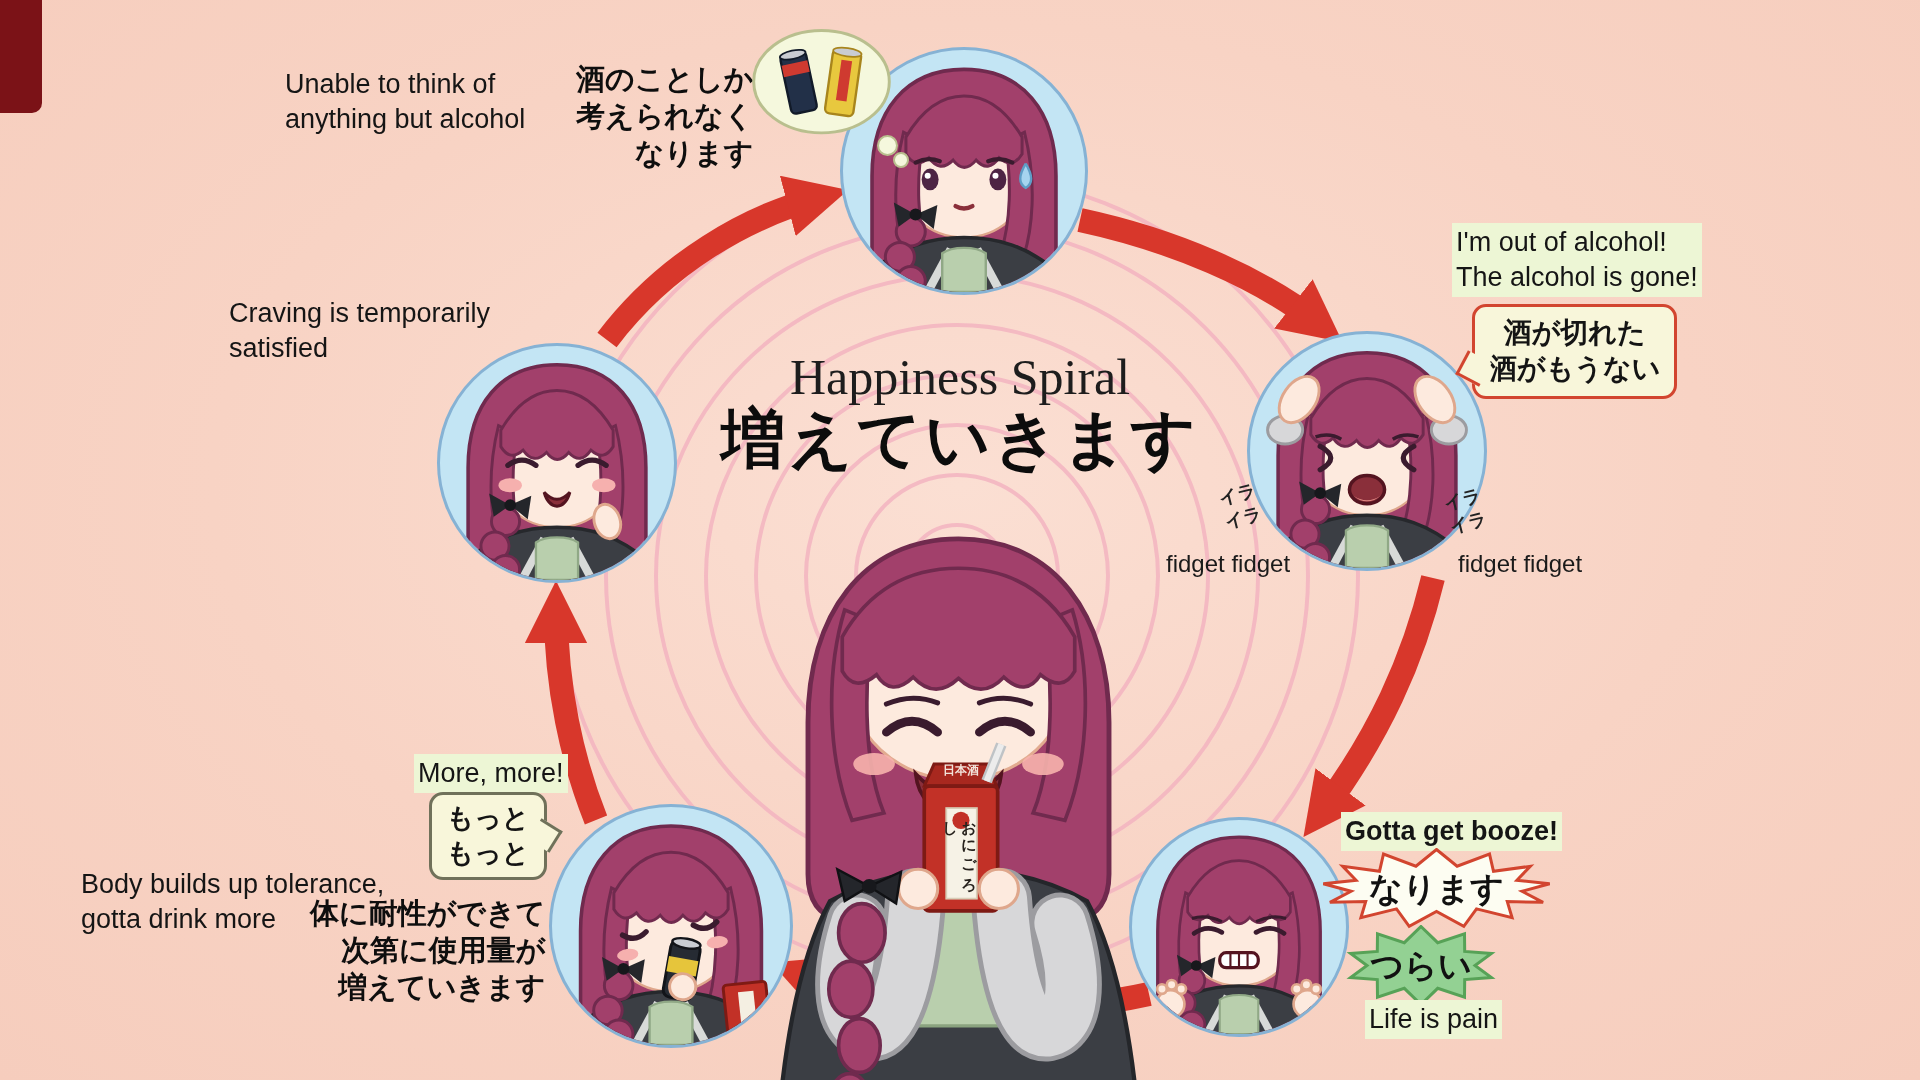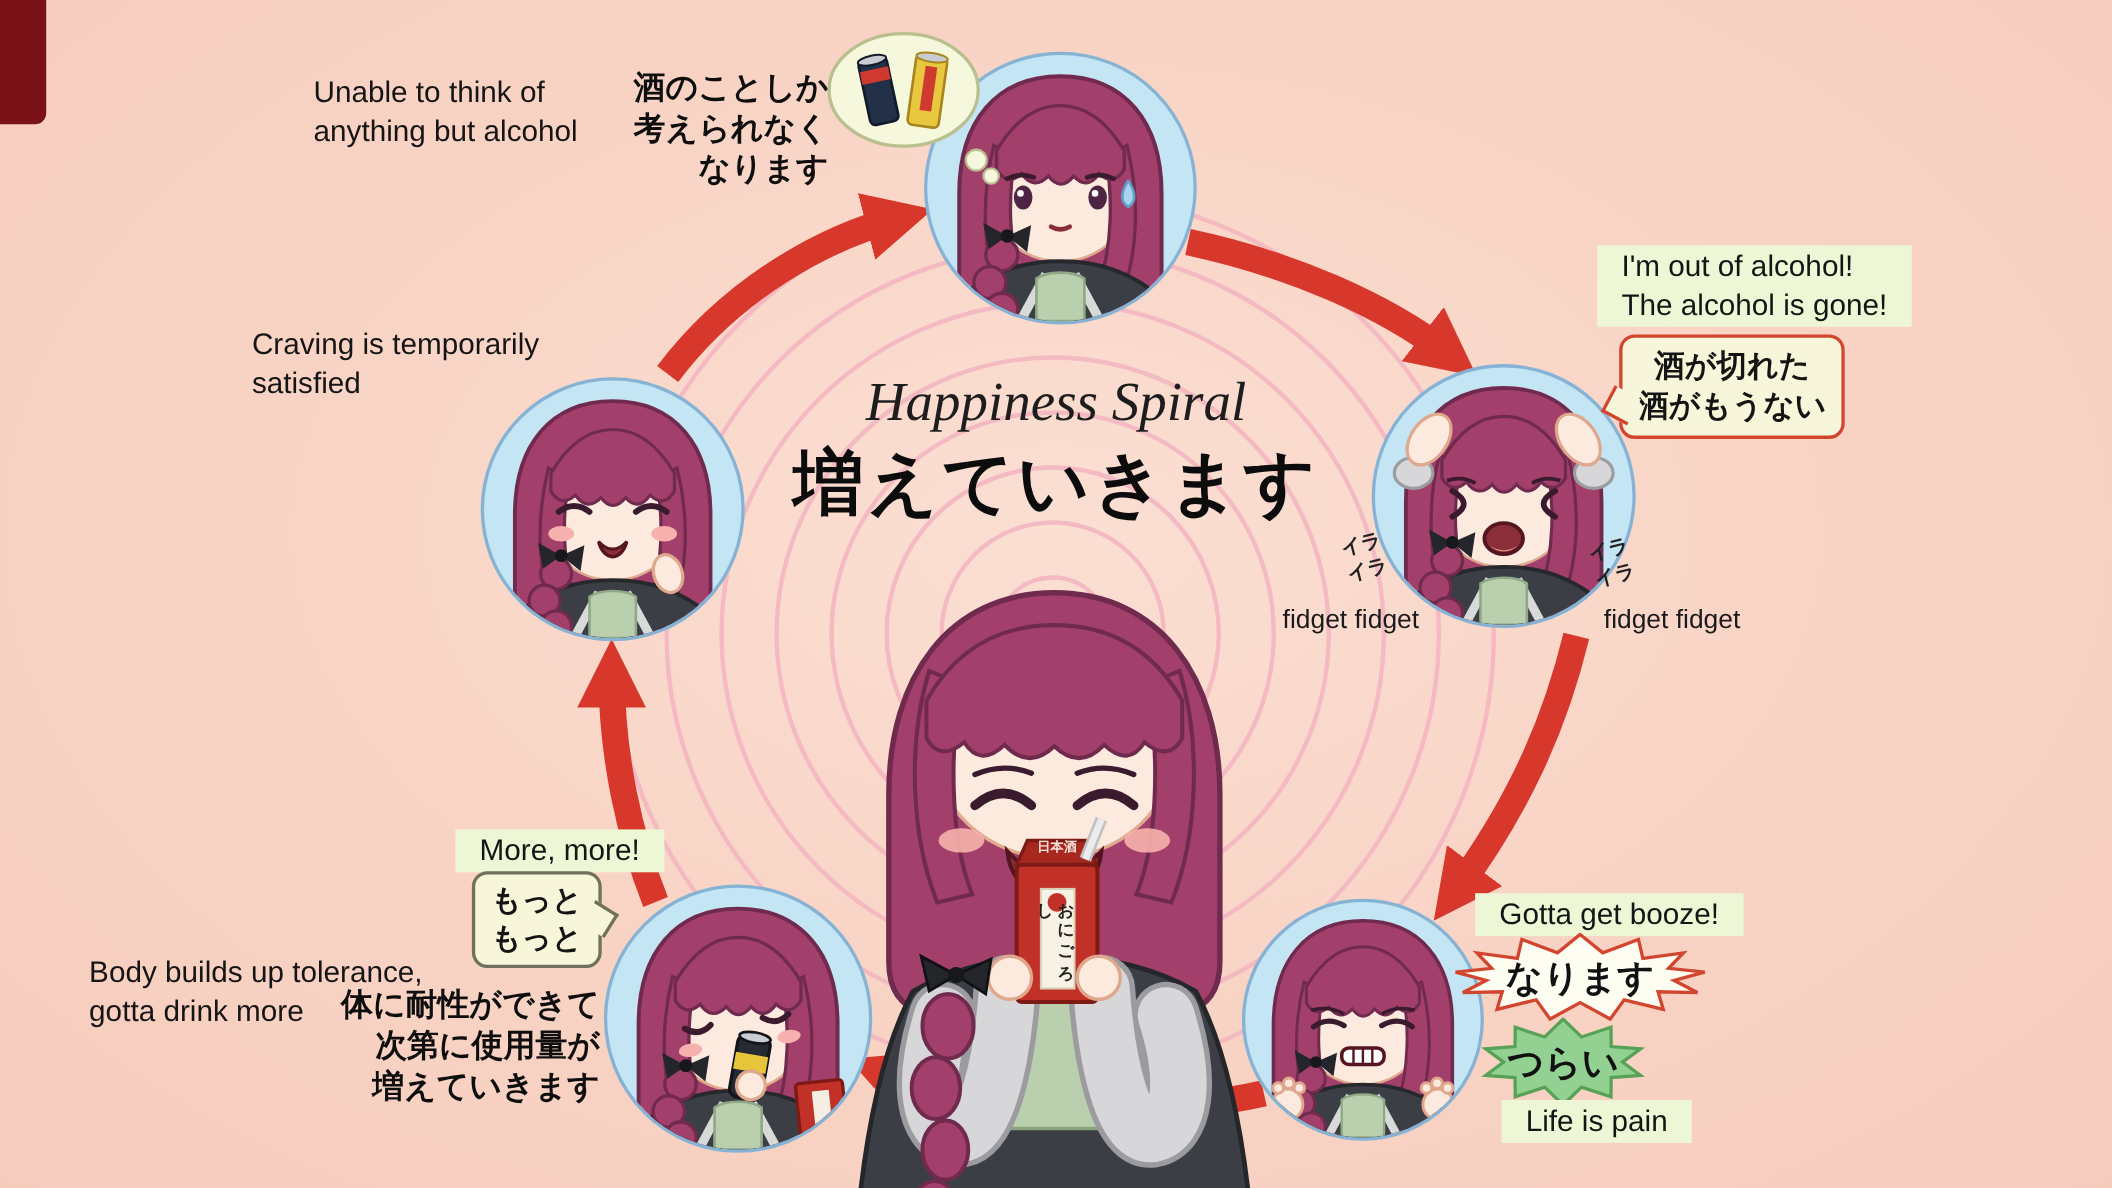--- a/index.html
+++ b/index.html
@@ -5,21 +5,21 @@
   html,body{margin:0;padding:0;}
   .stage{
     position:relative;width:1920px;height:1080px;overflow:hidden;
     background:radial-gradient(ellipse at 50% 45%, #fbdfd3 0%, #f8d3c4 55%, #f6cdbd 100%);
     font-family:"Liberation Sans","DejaVu Sans",sans-serif;color:#141414;
   }
   .abs{position:absolute;}
   .pre{white-space:pre-line;}
   .en{font-size:27px;line-height:1.3;color:#151515;}
   .jp{font-size:29px;line-height:1.28;font-weight:bold;color:#0e0e0e;font-family:"DejaVu Sans",sans-serif;text-align:right;}
-  .hl{background:#edf6d5;padding:2px 22px;display:inline-block;}
+  .hl{background:#edf6d5;padding:2px 4px;display:inline-block;}
   .title-en{font-family:"Liberation Serif","DejaVu Serif",serif;font-size:50px;color:#1d1d1d;text-align:center;}
   .title-jp{font-size:64px;font-weight:bold;letter-spacing:3px;text-align:center;color:#0c0c0c;font-family:"DejaVu Sans",sans-serif;}
   .node{border-radius:50%;background:#c3e5f4;border:3px solid #86b2d4;overflow:hidden;box-sizing:border-box;z-index:3;}
   .bubble{background:#f8f6da;border:3px solid #d2452f;border-radius:14px;font-weight:bold;text-align:center;z-index:5;box-sizing:border-box;}
   .bubble-red{padding:8px 14px;font-size:28px;line-height:1.3;}
   .bubble-red::after{content:'';position:absolute;left:-15px;bottom:14px;width:24px;height:24px;background:#f8f6da;border-left:3px solid #d2452f;border-bottom:3px solid #d2452f;transform:rotate(28deg);}
   .bubble-gray{border-color:#70715a;padding:6px 10px;font-size:27px;line-height:1.3;}
   .bubble-gray::after{content:'';position:absolute;right:-14px;top:28px;width:22px;height:22px;background:#f8f6da;border-right:3px solid #70715a;border-top:3px solid #70715a;transform:rotate(32deg);}
   .star{z-index:5;}
   .star .label{position:relative;z-index:1;display:block;width:100%;text-align:center;font-weight:bold;font-size:33px;color:#111;font-family:"DejaVu Sans",sans-serif;}
@@ -198,21 +198,21 @@
         <path d="M60,136 L78,128 L75,148 Z" fill="#24262b"></path>
         <circle cx="60" cy="136" r="5" fill="#17181c"></circle>
 <path d="M58,102 Q70,93 82,102" stroke="#3a1b2e" stroke-width="4.5" fill="none" stroke-linecap="round"></path>
 <path d="M118,102 Q130,93 142,102" stroke="#3a1b2e" stroke-width="4.5" fill="none" stroke-linecap="round"></path>
 <ellipse cx="60" cy="119" rx="10" ry="6" fill="#f6b0ae"></ellipse>
         <ellipse cx="140" cy="119" rx="10" ry="6" fill="#f6b0ae"></ellipse>
 <path d="M89,125 Q100,137 111,125 Q108,136 100,137 Q92,136 89,125 Z" fill="#8a2f3a" stroke="#541420" stroke-width="2.5"></path>
 <ellipse cx="143" cy="150" rx="11" ry="15" fill="#fdeade" stroke="#dfa78c" stroke-width="2.5" transform="rotate(-18 143 150)"></ellipse>
       </svg></div>
 
-  <div class="abs title-en z5" style="left:700px;top:336px;width:520px;font-style:italic;">Happiness Spiral</div>
+  <div class="abs title-en z5" style="left:700px;top:348px;width:520px;">Happiness Spiral</div>
   <div class="abs title-jp z5" style="left:620px;top:396px;width:680px;">増えていきます</div>
 
   <div class="abs" style="left:732px;top:512px;width:453px;height:568px;overflow:hidden;z-index:4;">
     <svg viewBox="0 0 370 662" width="453" height="810">
       <path d="M185,22 C263,22 308,84 308,172 L308,296 C308,318 298,330 282,334 L88,334 C72,330 62,318 62,296 L62,172 C62,84 107,22 185,22 Z" fill="#a2406b" stroke="#702a4e" stroke-width="4"></path>
       <ellipse cx="185" cy="135" rx="90" ry="84" fill="#fdeade" stroke="#e2ab90" stroke-width="2.5"></ellipse>
       <path d="M92,80 C76,132 78,202 98,252 L124,246 C106,202 108,132 116,90 Z" fill="#a2406b" stroke="#702a4e" stroke-width="3"></path>
       <path d="M278,80 C294,132 292,202 272,252 L246,246 C264,202 262,132 254,90 Z" fill="#a2406b" stroke="#702a4e" stroke-width="3"></path>
       <path d="M90,130 Q100,148 118,133 Q130,152 148,135 Q166,154 185,136 Q204,154 222,135 Q240,152 252,133 Q270,148 280,130 L280,102 Q248,46 185,46 Q122,46 90,102 Z" fill="#a2406b" stroke="#702a4e" stroke-width="3"></path>
       <path d="M126,157 Q147,148 168,156" stroke="#3a1b2e" stroke-width="4" fill="none" stroke-linecap="round"></path>
@@ -284,21 +284,21 @@
 The alcohol is gone!</div>
   <div class="abs bubble bubble-red pre" style="left:1472px;top:304px;">酒が切れた
 酒がもうない</div>
   <div class="abs small-jp pre" style="left:1222px;top:482px;transform:rotate(-14deg);">イラ
 イラ</div>
   <div class="abs small-jp pre" style="left:1447px;top:487px;transform:rotate(-14deg);">イラ
 イラ</div>
   <div class="abs fidget" style="left:1166px;top:550px;">fidget fidget</div>
   <div class="abs fidget" style="left:1458px;top:550px;">fidget fidget</div>
 
-  <div class="abs en z5 hl" style="left:1341px;top:812px;font-weight:normal;text-align:center;">Gotta get booze!</div>
+  <div class="abs en z5 hl" style="left:1341px;top:812px;font-weight:bold;text-align:center;">Gotta get booze!</div>
   <div class="abs star" style="left:1320px;top:848px;width:233px;height:81px;">
       <svg width="100%" height="100%" viewBox="0 0 233 81" style="position:absolute;inset:0;">
         <polygon points="116.5,1.5 137.1,18.2 169.5,6.0 173.5,23.3 210.3,18.3 196.9,32.3 229.7,35.8 201.9,43.3 223.1,54.3 187.3,53.6 192.1,69.7 156.5,60.9 143.8,78.4 116.5,63.5 89.2,78.4 76.5,60.9 40.9,69.7 45.7,53.6 9.9,54.3 31.1,43.3 3.3,35.8 36.1,32.3 22.7,18.3 59.5,23.3 63.5,6.0 95.9,18.2" fill="#fdfdf2" stroke="#d2452f" stroke-width="3"></polygon>
       </svg>
     <span class="label" style="line-height:81px;">なります</span>
   </div>
   <div class="abs star" style="left:1345px;top:925px;width:152px;height:81px;">
       <svg width="100%" height="100%" viewBox="0 0 152 81" style="position:absolute;inset:0;">
         <polygon points="76.0,1.5 92.7,17.7 119.5,8.9 119.7,26.4 146.4,28.4 130.0,40.5 146.4,52.6 119.7,54.6 119.5,72.1 92.7,63.3 76.0,79.5 59.3,63.3 32.5,72.1 32.3,54.6 5.6,52.6 22.0,40.5 5.6,28.4 32.3,26.4 32.5,8.9 59.3,17.7" fill="#93d193" stroke="#57a257" stroke-width="3"></polygon>
       </svg>

